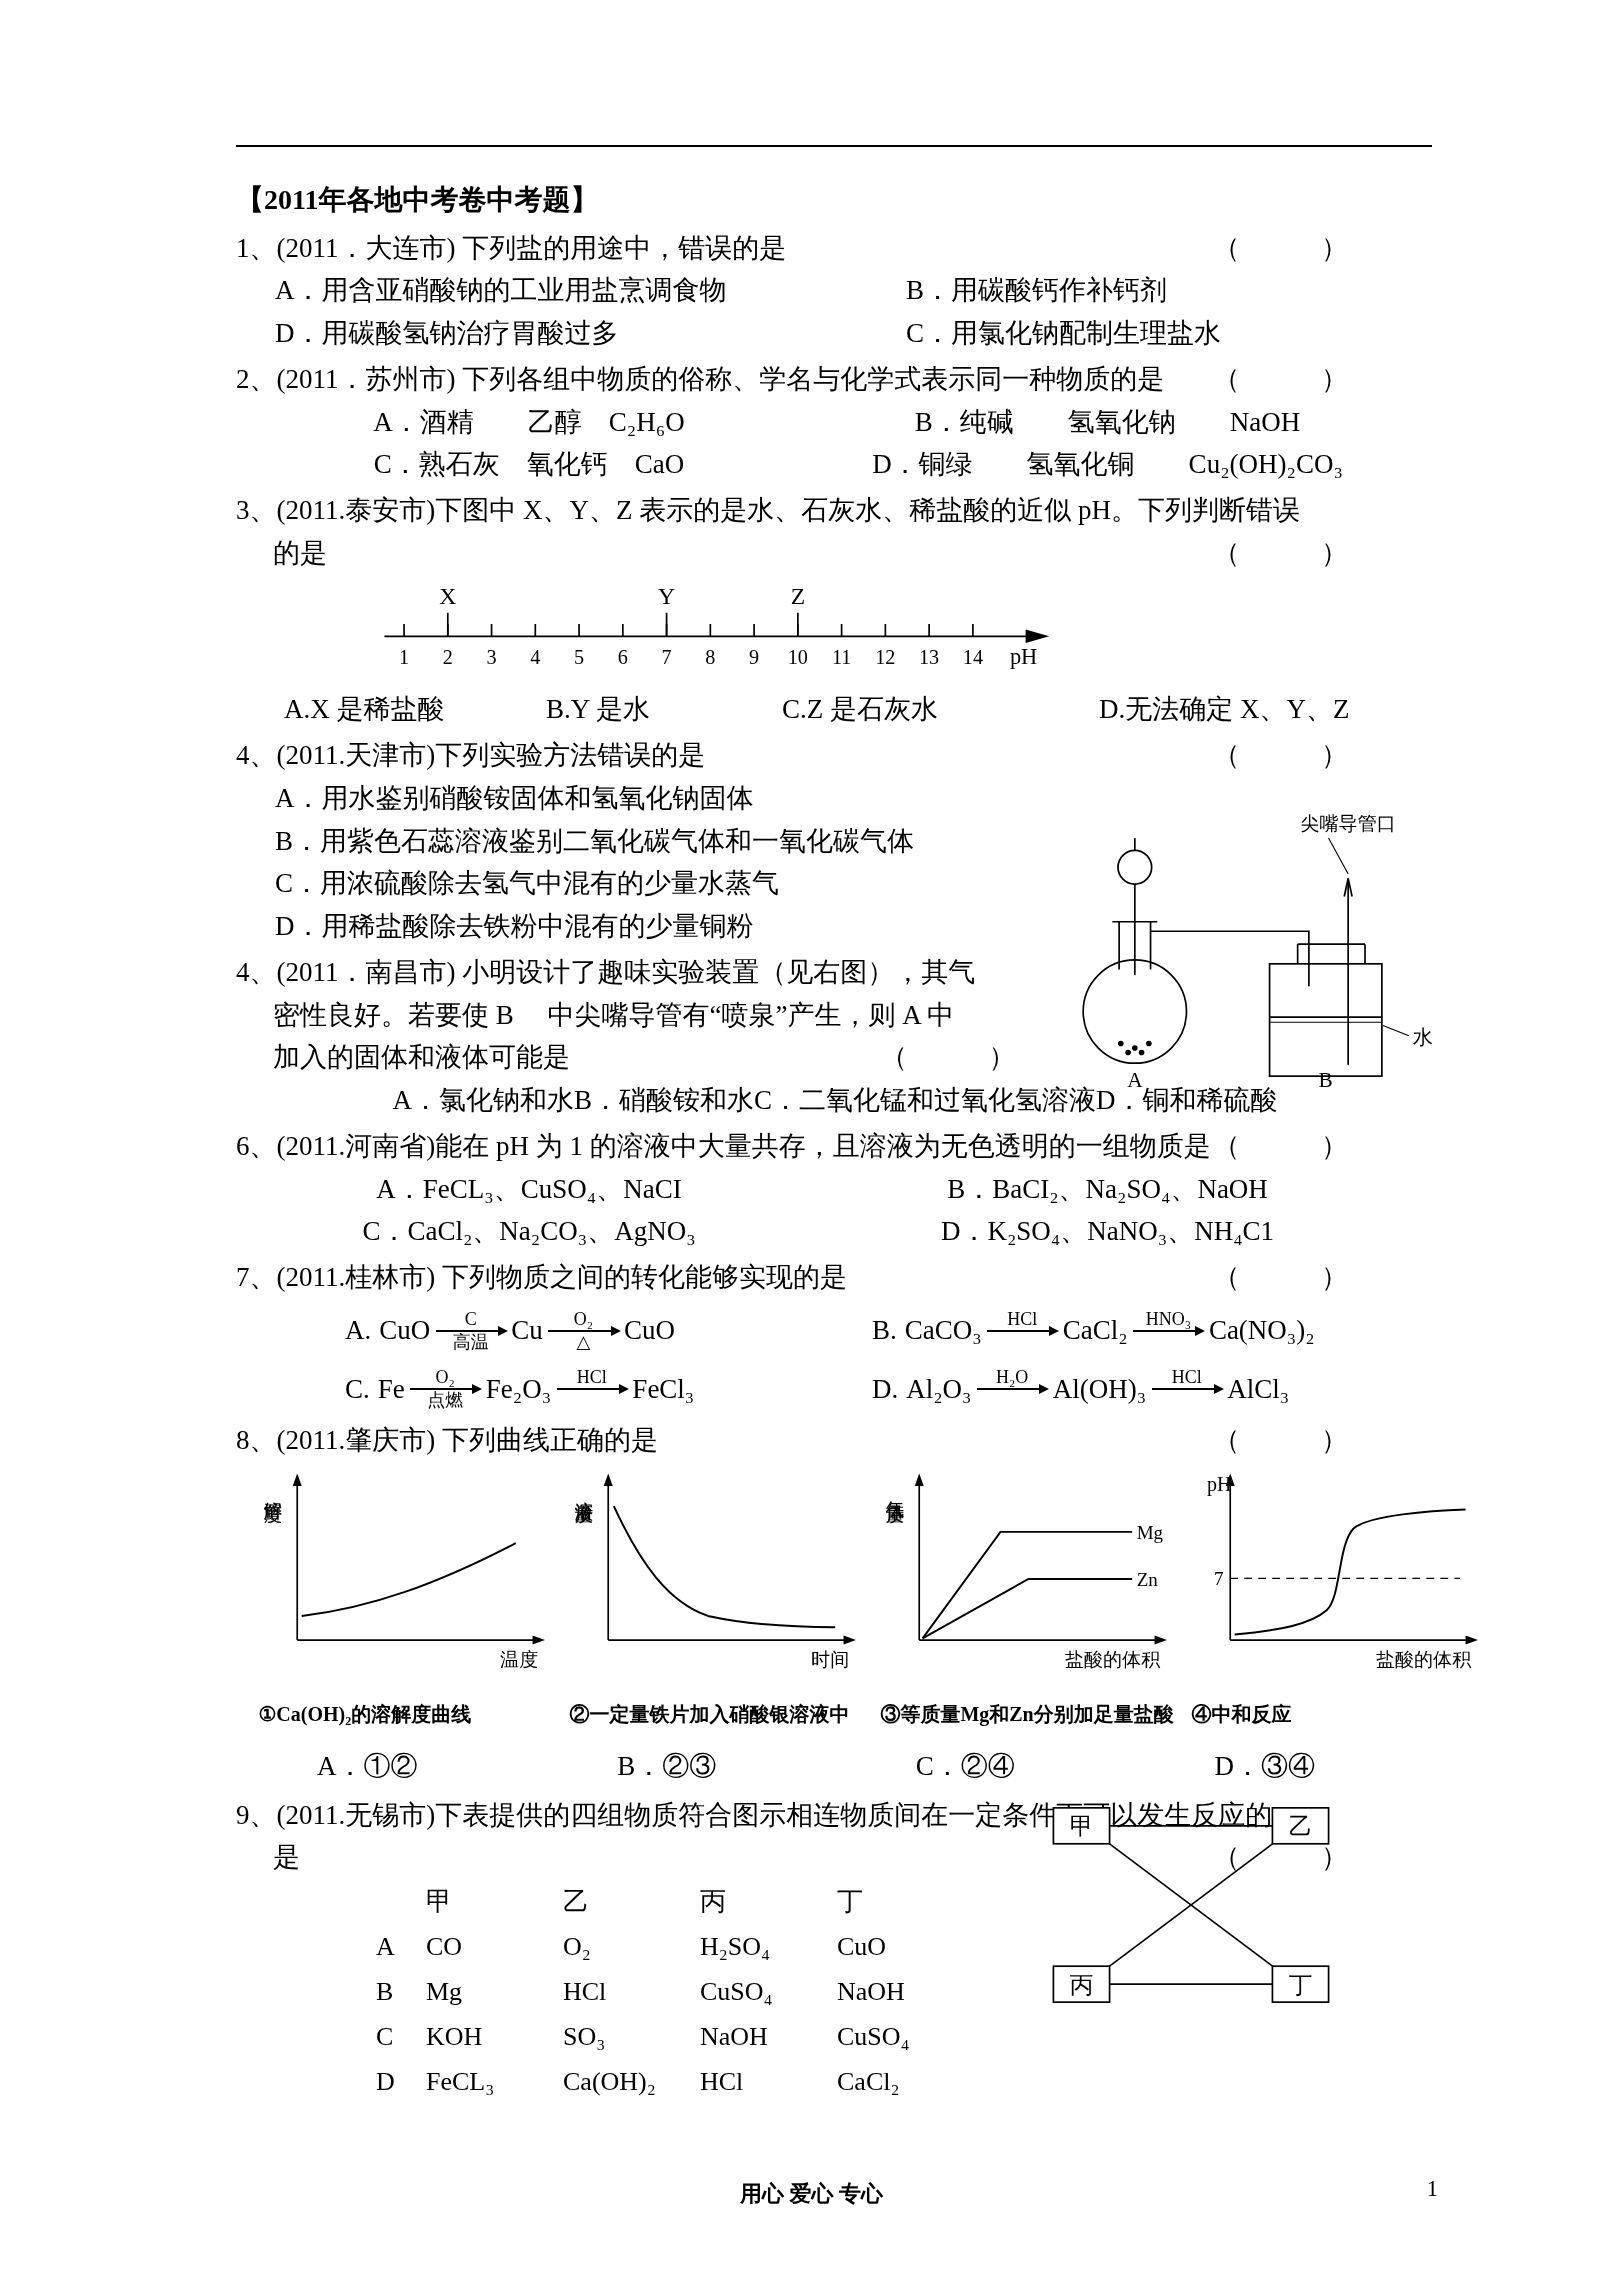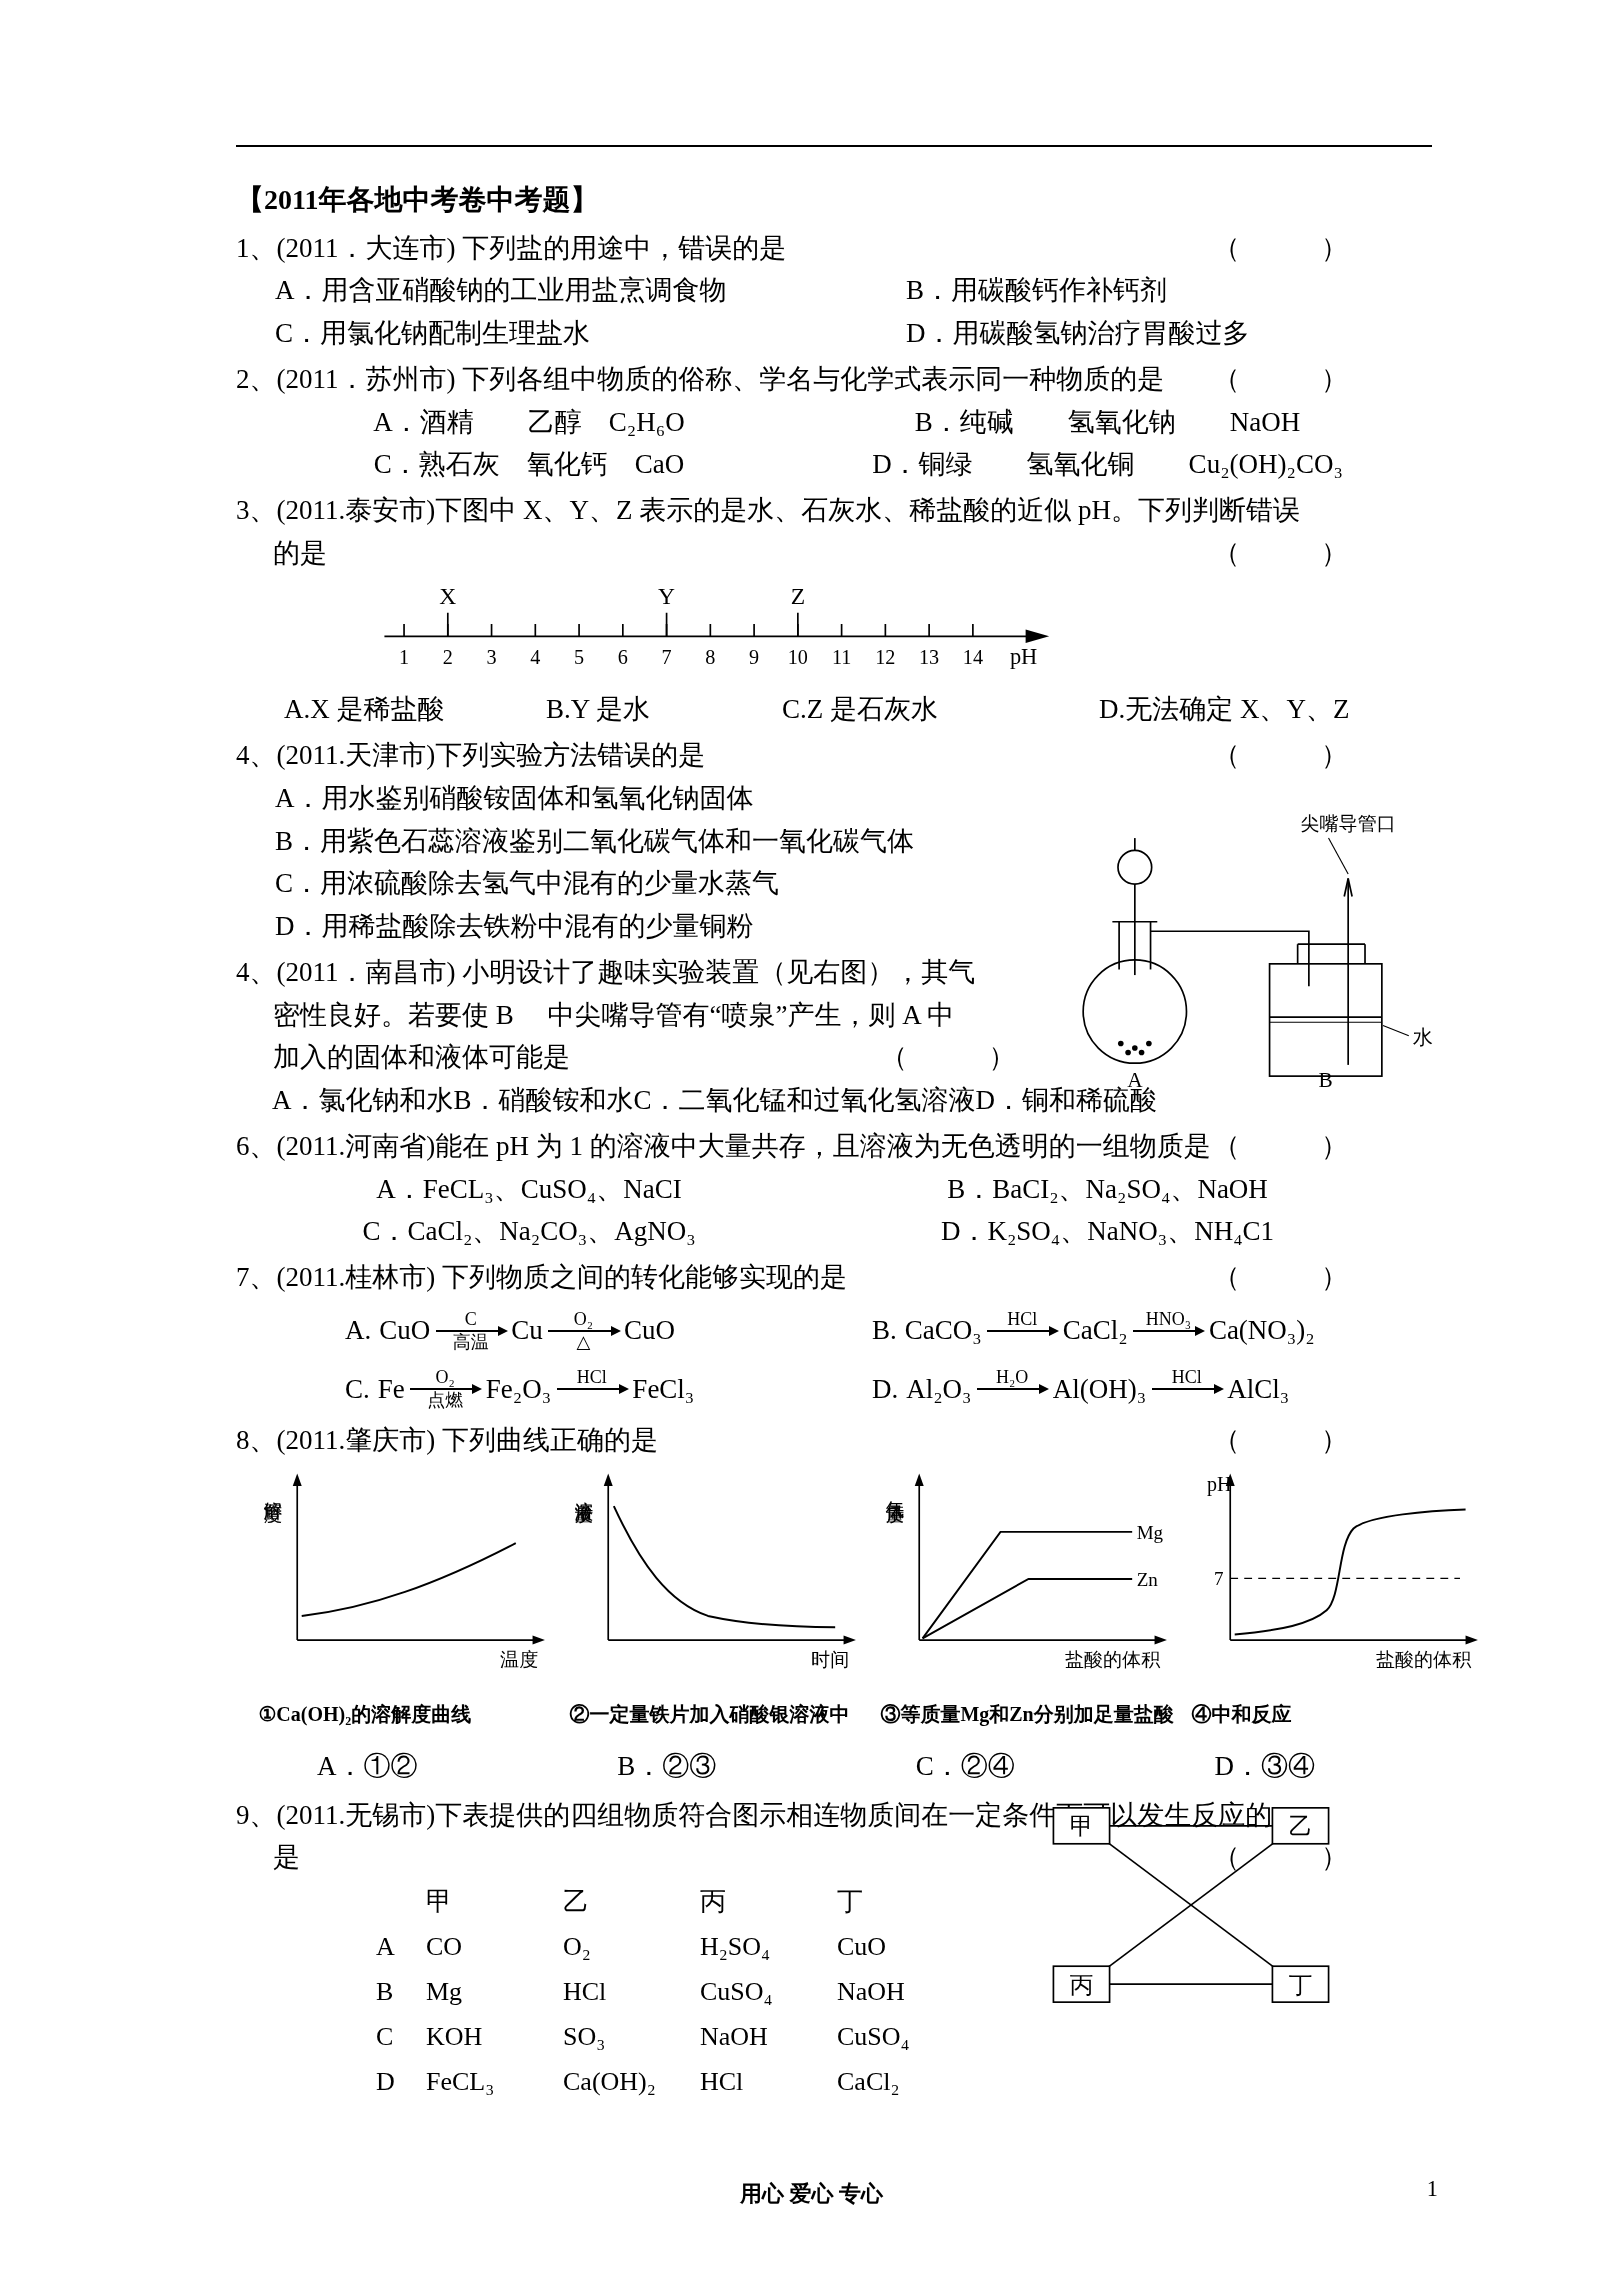--- a/index.html
+++ b/index.html
@@ -16,21 +16,21 @@
   .qblock { margin-bottom:3.4px; }
   .qstem { display:flex; }
   .fill { flex:1; }
   .bracket { margin-right:84px; white-space:pre; }
   .indent { padding-left:37px; }
   .opts-1col > div { padding-left:39px; }
   .grid2 { display:grid; padding-left:39px; }
   .q1opts { grid-template-columns:631px 1fr; }
   .q2opts, .q6opts { grid-template-columns:508px 1fr;text-align:center; }
   .q3opts { display:grid; grid-template-columns:262px 236px 317px 1fr; padding-left:48px; }
-  .q5opts { display:flex; justify-content:flex-start; padding-left:36px; padding-right:34px; }
+  .q5opts { display:flex; justify-content:center; padding-left:36px; padding-right:34px; }
   .axis-wrap { margin:5.6px 0 2.2px 140px; }
   svg text { font-family:"Liberation Serif","DejaVu Serif",serif; }
   .q45 { position:relative; }
   .apparatus { position:absolute; top:67px; right:-5.6px; }
   
   .q7rows { display:grid; grid-template-columns:527px 1fr; row-gap:14.6px; padding-left:109px; margin:10px 0 7.9px 0; }
   .rxn { display:inline-flex; align-items:center; }
   .rx-id { margin-right:7.9px; }
   .chem { white-space:nowrap; }
   .arr { display:inline-flex; flex-direction:column; align-items:center; margin:0 5.6px; }
@@ -66,22 +66,22 @@
 
   <div class="qblock">
     <div class="qstem">
       <span>1、(2011．大连市) 下列盐的用途中，错误的是</span>
       <span class="fill"></span>
       <span class="bracket">（　　　）</span>
     </div>
     <div class="grid2 q1opts">
       <div>A．用含亚硝酸钠的工业用盐烹调食物</div>
       <div>B．用碳酸钙作补钙剂</div>
+      <div>D．用碳酸氢钠治疗胃酸过多</div>
       <div>C．用氯化钠配制生理盐水</div>
-      <div>D．用碳酸氢钠治疗胃酸过多</div>
     </div>
   </div>
 
   <div class="qblock">
     <div class="qstem">
       <span>2、(2011．苏州市) 下列各组中物质的俗称、学名与化学式表示同一种物质的是</span>
       <span class="fill"></span>
       <span class="bracket">（　　　）</span>
     </div>
     <div class="grid2 q2opts">

